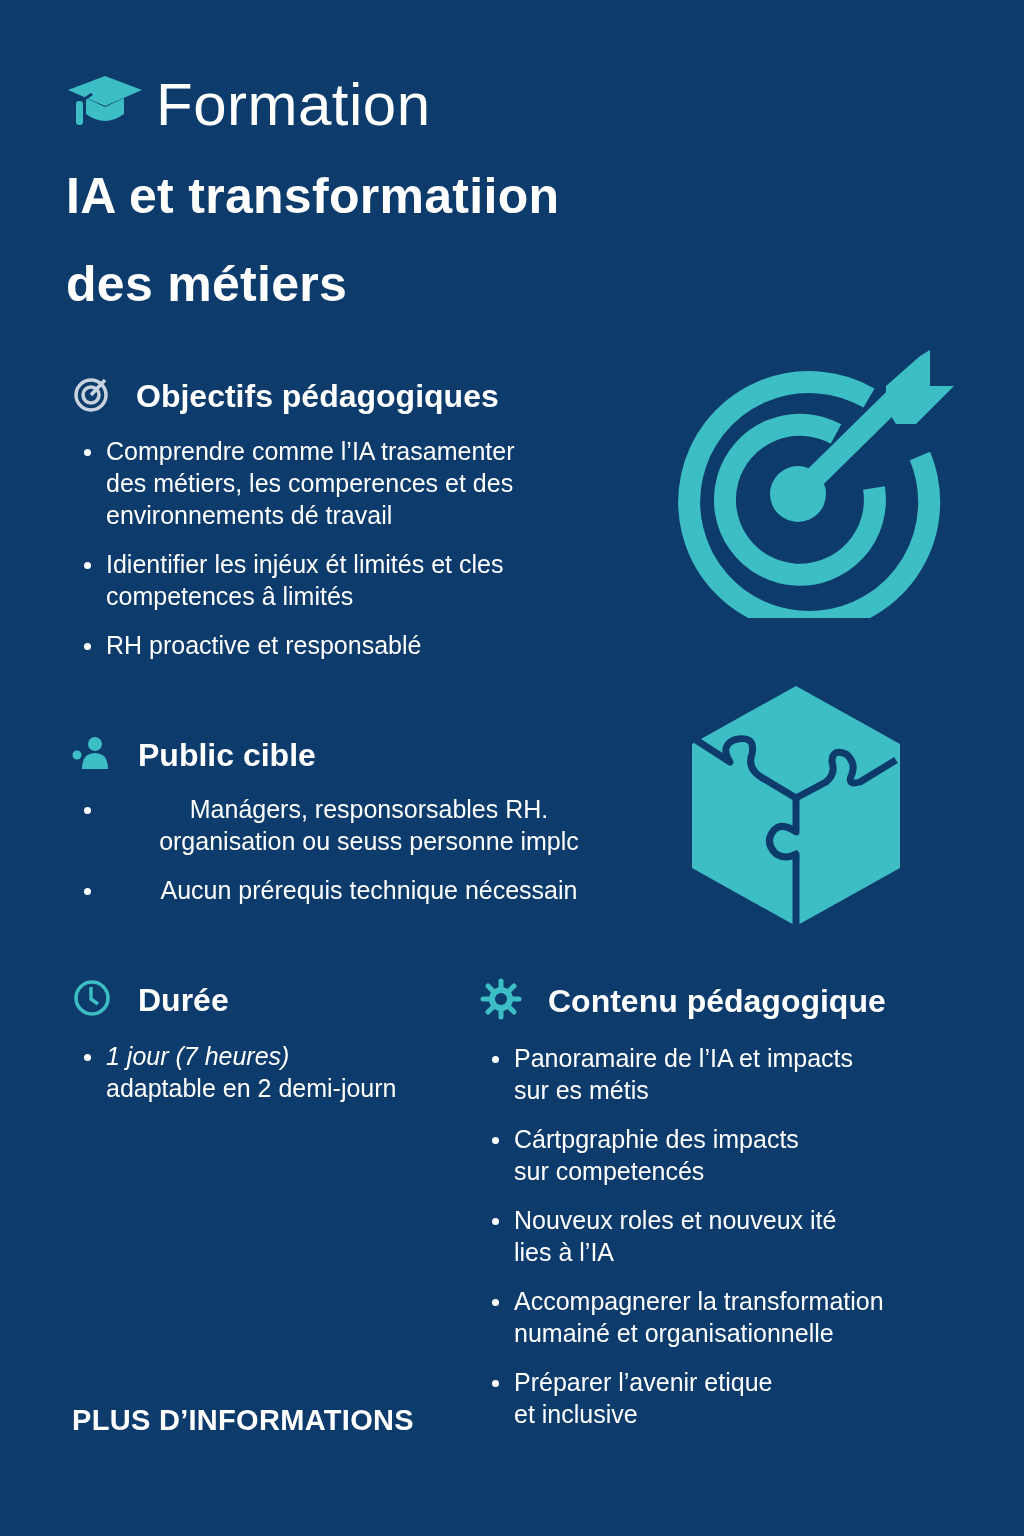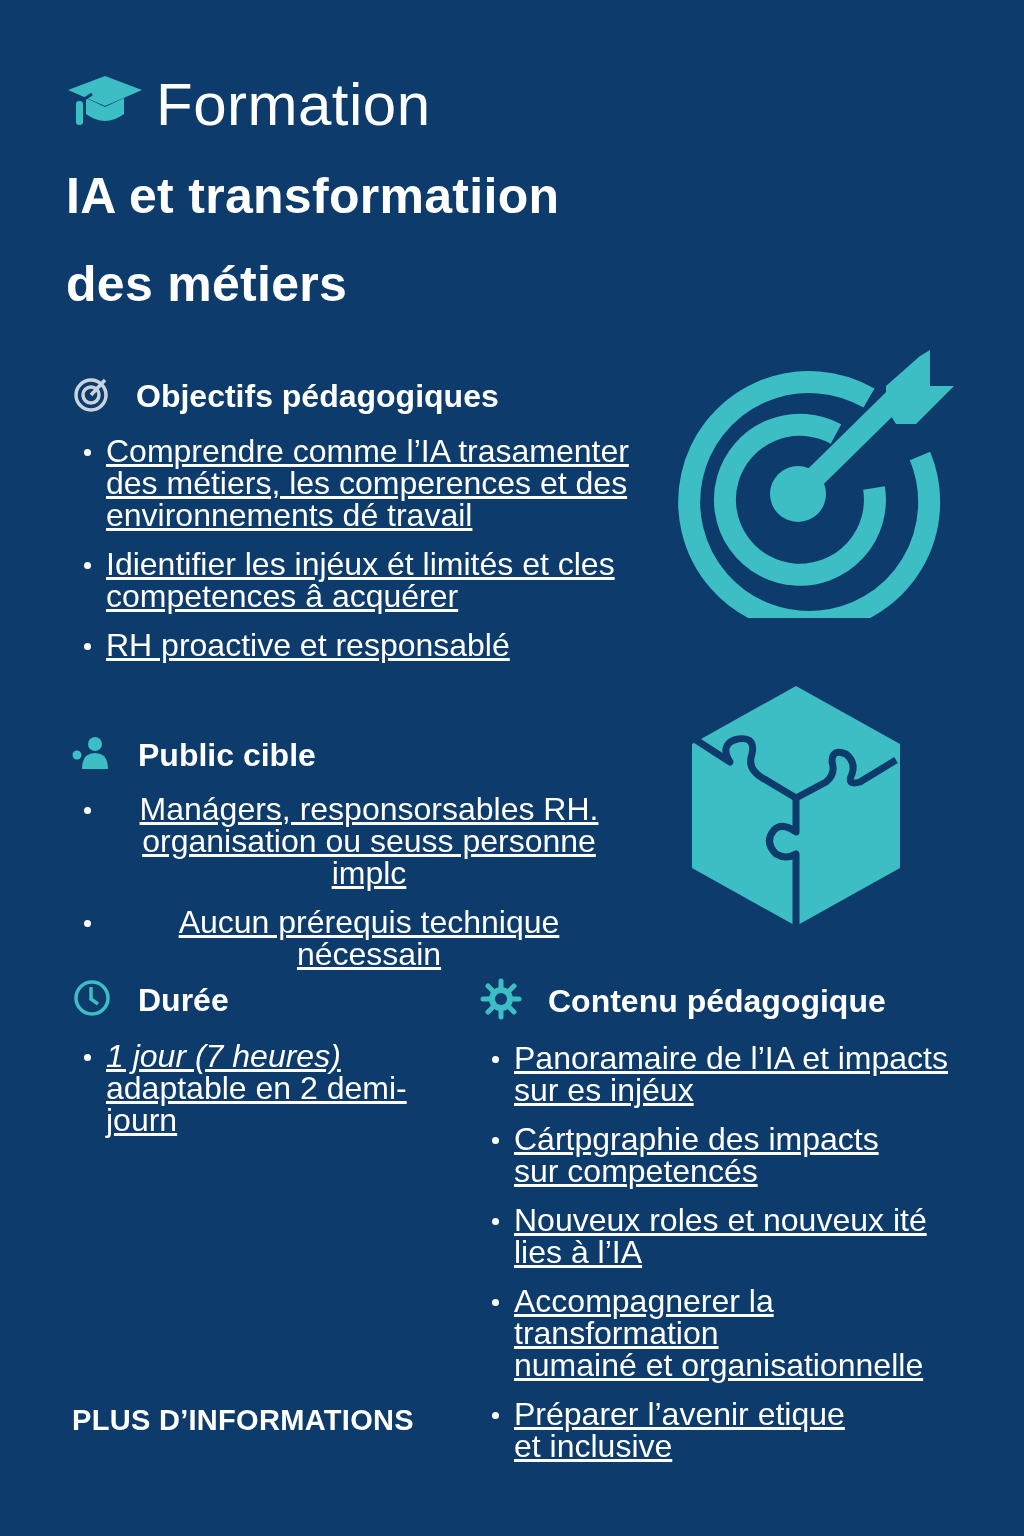--- a/index.html
+++ b/index.html
@@ -10,21 +10,21 @@
     color:#ffffff;
     position:relative;
   }
   .abs { position:absolute; }
   .kicker { left:66px; top:70px; display:flex; align-items:center; gap:12px; }
   .kicker-text { font-size:60px; font-weight:500; letter-spacing:0.5px; }
   .title { left:66px; top:152px; font-size:50px; font-weight:700; line-height:88px; letter-spacing:0.3px; }
   .sec-head { display:flex; align-items:center; gap:26px; font-weight:700; }
   .sec-head .label { font-size:32px; }
   ul.bullets { list-style:none; margin:0; padding:0; }
-  ul.bullets li { position:relative; padding-left:34px; font-size:32px; line-height:32px; margin-bottom:17px;text-decoration:underline; }
+  ul.bullets li { position:relative; padding-left:34px; font-size:25px; line-height:32px; margin-bottom:17px; }
   ul.bullets li::before { content:""; position:absolute; left:12px; top:14px; width:7px; height:7px; border-radius:50%; background:#fff; }
   .duree-line1 { font-style:italic; }
   .footer-cta { left:72px; top:1404px; font-size:29px; font-weight:700; letter-spacing:0.3px; }
 </style>
 </head>
 <body>
 
 <div class="abs kicker">
   <span>
     <svg width="78" height="58" viewBox="0 0 78 58">
@@ -54,21 +54,21 @@
     <span class="label">Objectifs pédagogiques</span>
   </div>
   <ul class="bullets" style="margin-top:18px;">
     <li>
       <div>Comprendre comme l’IA trasamenter</div>
       <div>des métiers, les comperences et des</div>
       <div>environnements dé travail</div>
     </li>
     <li>
       <div>Idientifier les injéux ét limités et cles</div>
-      <div>competences â acquérer</div>
+      <div>competences â limités</div>
     </li>
     <li>
       <div>RH proactive et responsablé</div>
     </li>
   </ul>
 </div>
 
 <div class="abs" style="left:664px; top:348px;">
   <svg width="290" height="270" viewBox="0 0 290 270">
     <g fill="none" stroke="#3dbdc4" stroke-width="22" stroke-linecap="butt">
@@ -143,21 +143,21 @@
         </g>
         <circle cx="21" cy="21" r="12" fill="#3dbdc4"></circle>
         <circle cx="21" cy="21" r="6" fill="#0d3b6b"></circle>
       </svg>
     </span>
     <span class="label">Contenu pédagogique</span>
   </div>
   <ul class="bullets" style="margin-top:18px;">
     <li>
       <div>Panoramaire de l’IA et impacts</div>
-      <div>sur es injéux</div>
+      <div>sur es métis</div>
     </li>
     <li>
       <div>Cártpgraphie des impacts</div>
       <div>sur competencés</div>
     </li>
     <li>
       <div>Nouveux roles et nouveux ité</div>
       <div>lies à l’IA</div>
     </li>
     <li>

